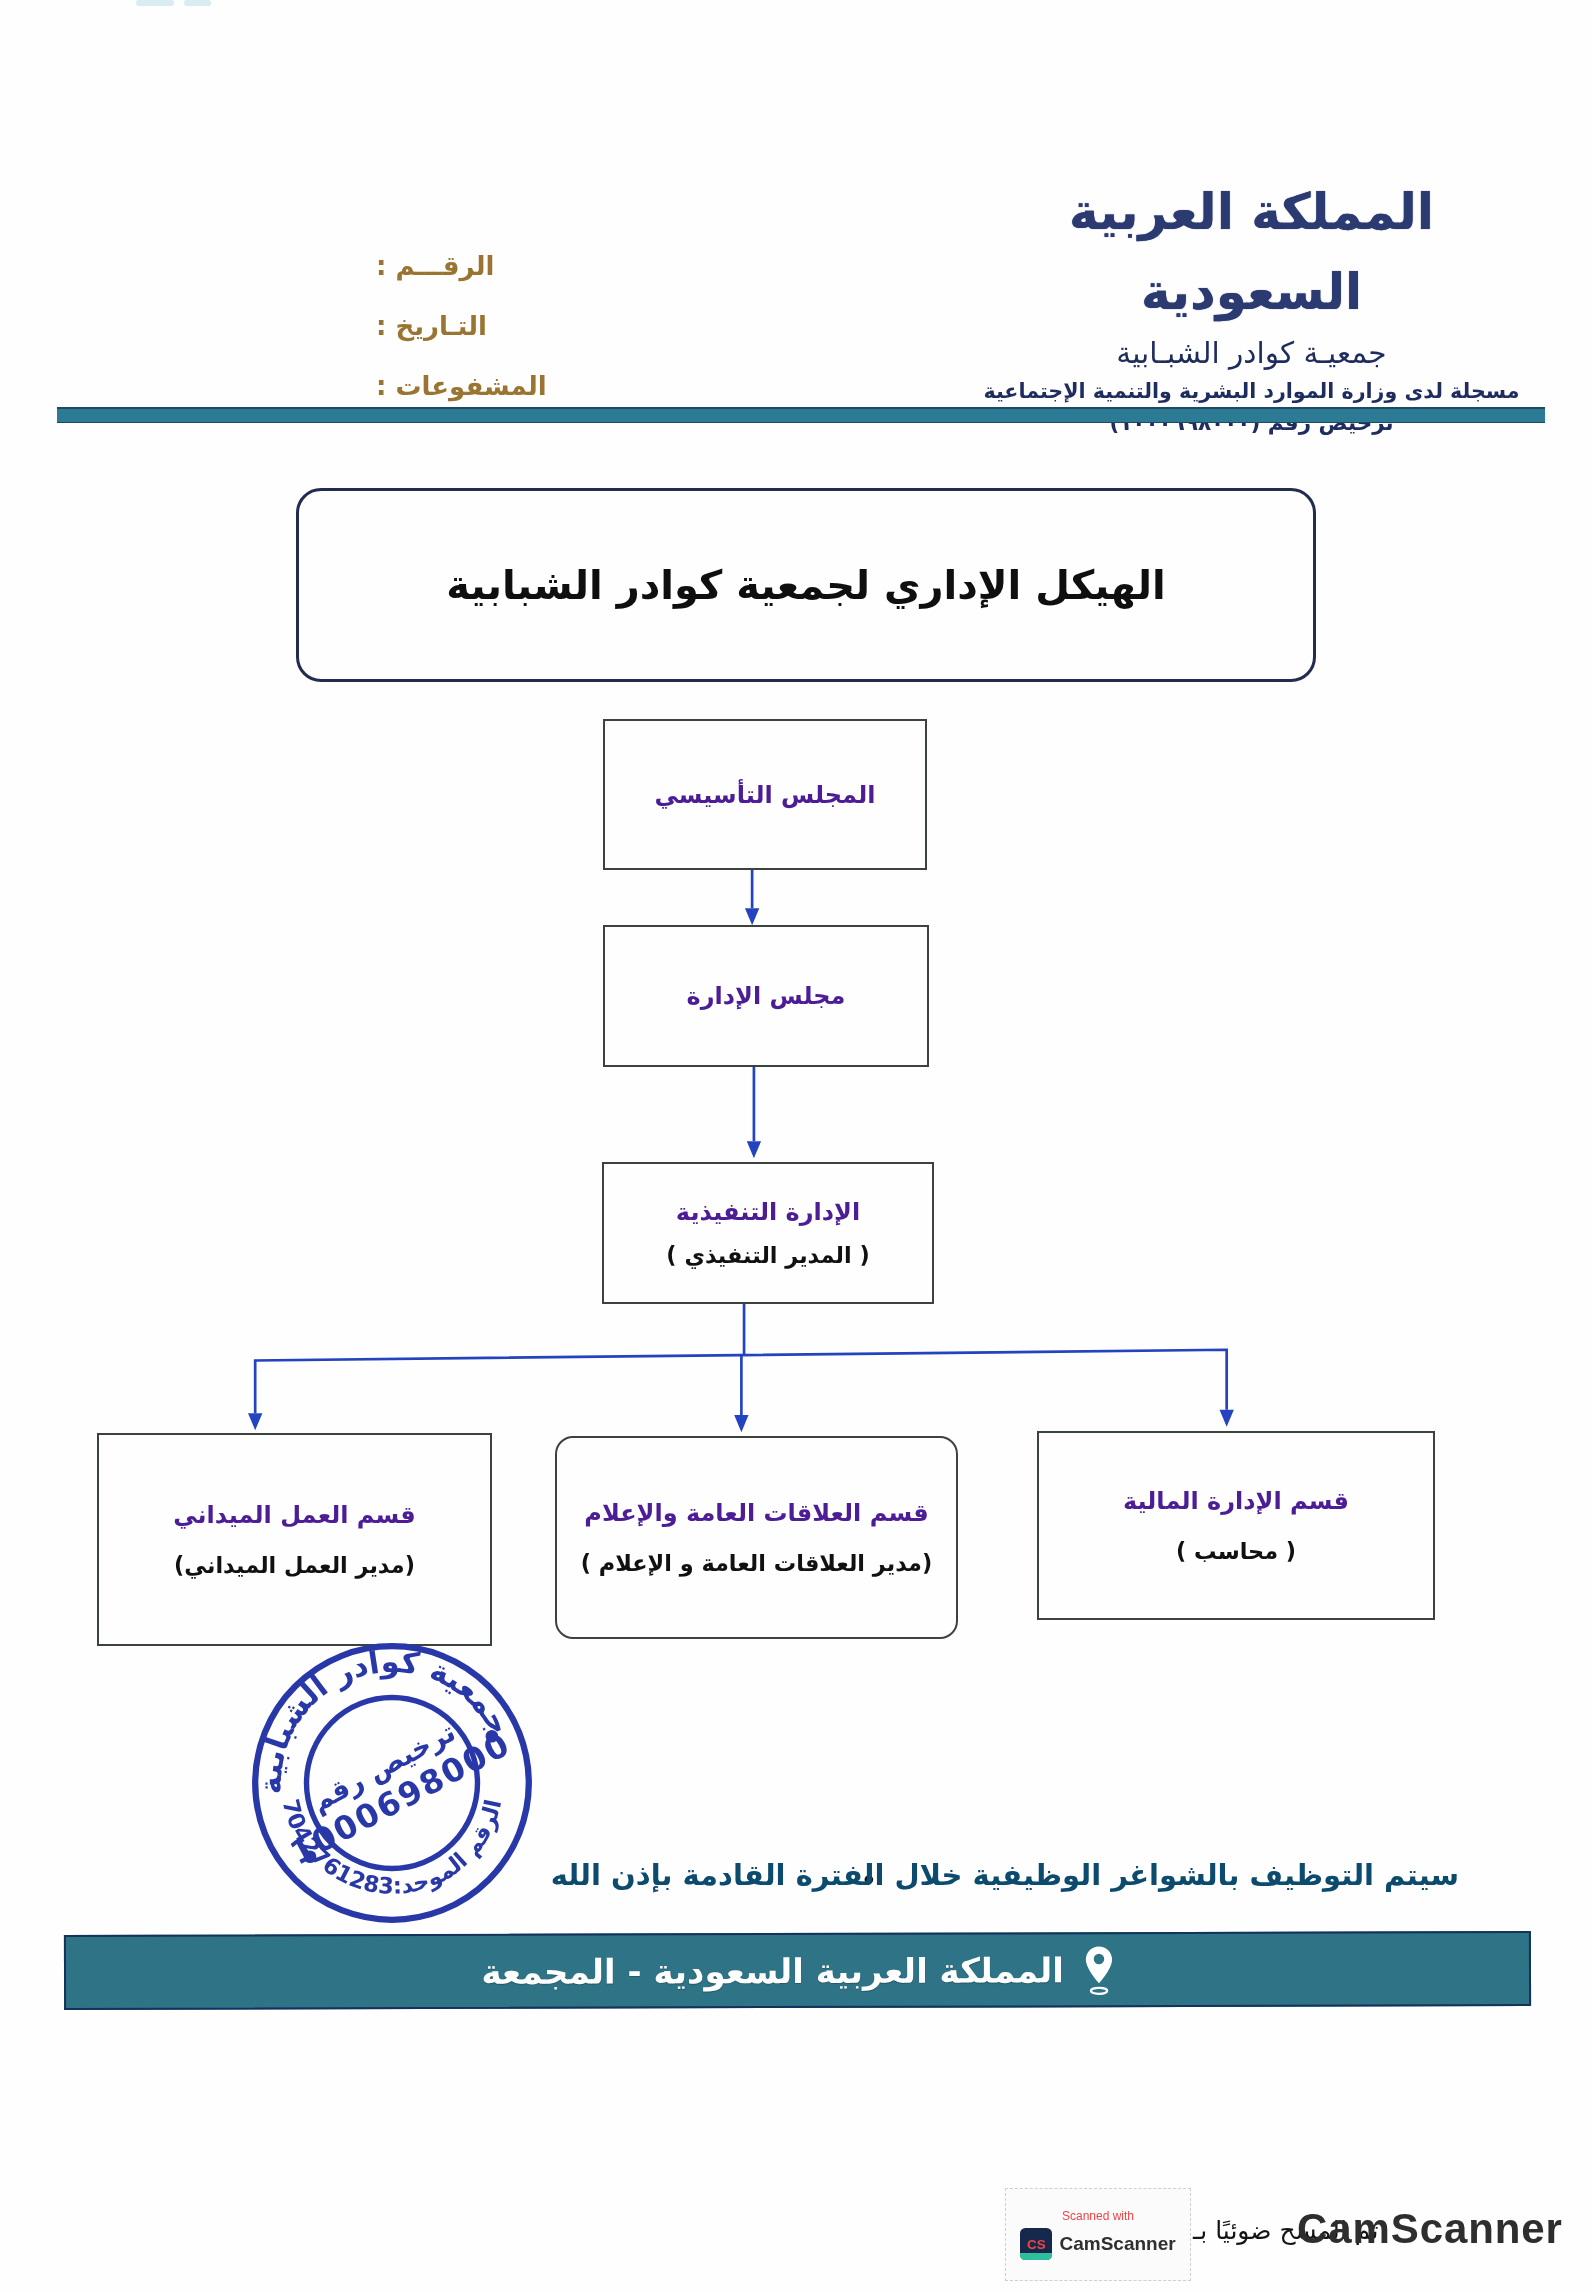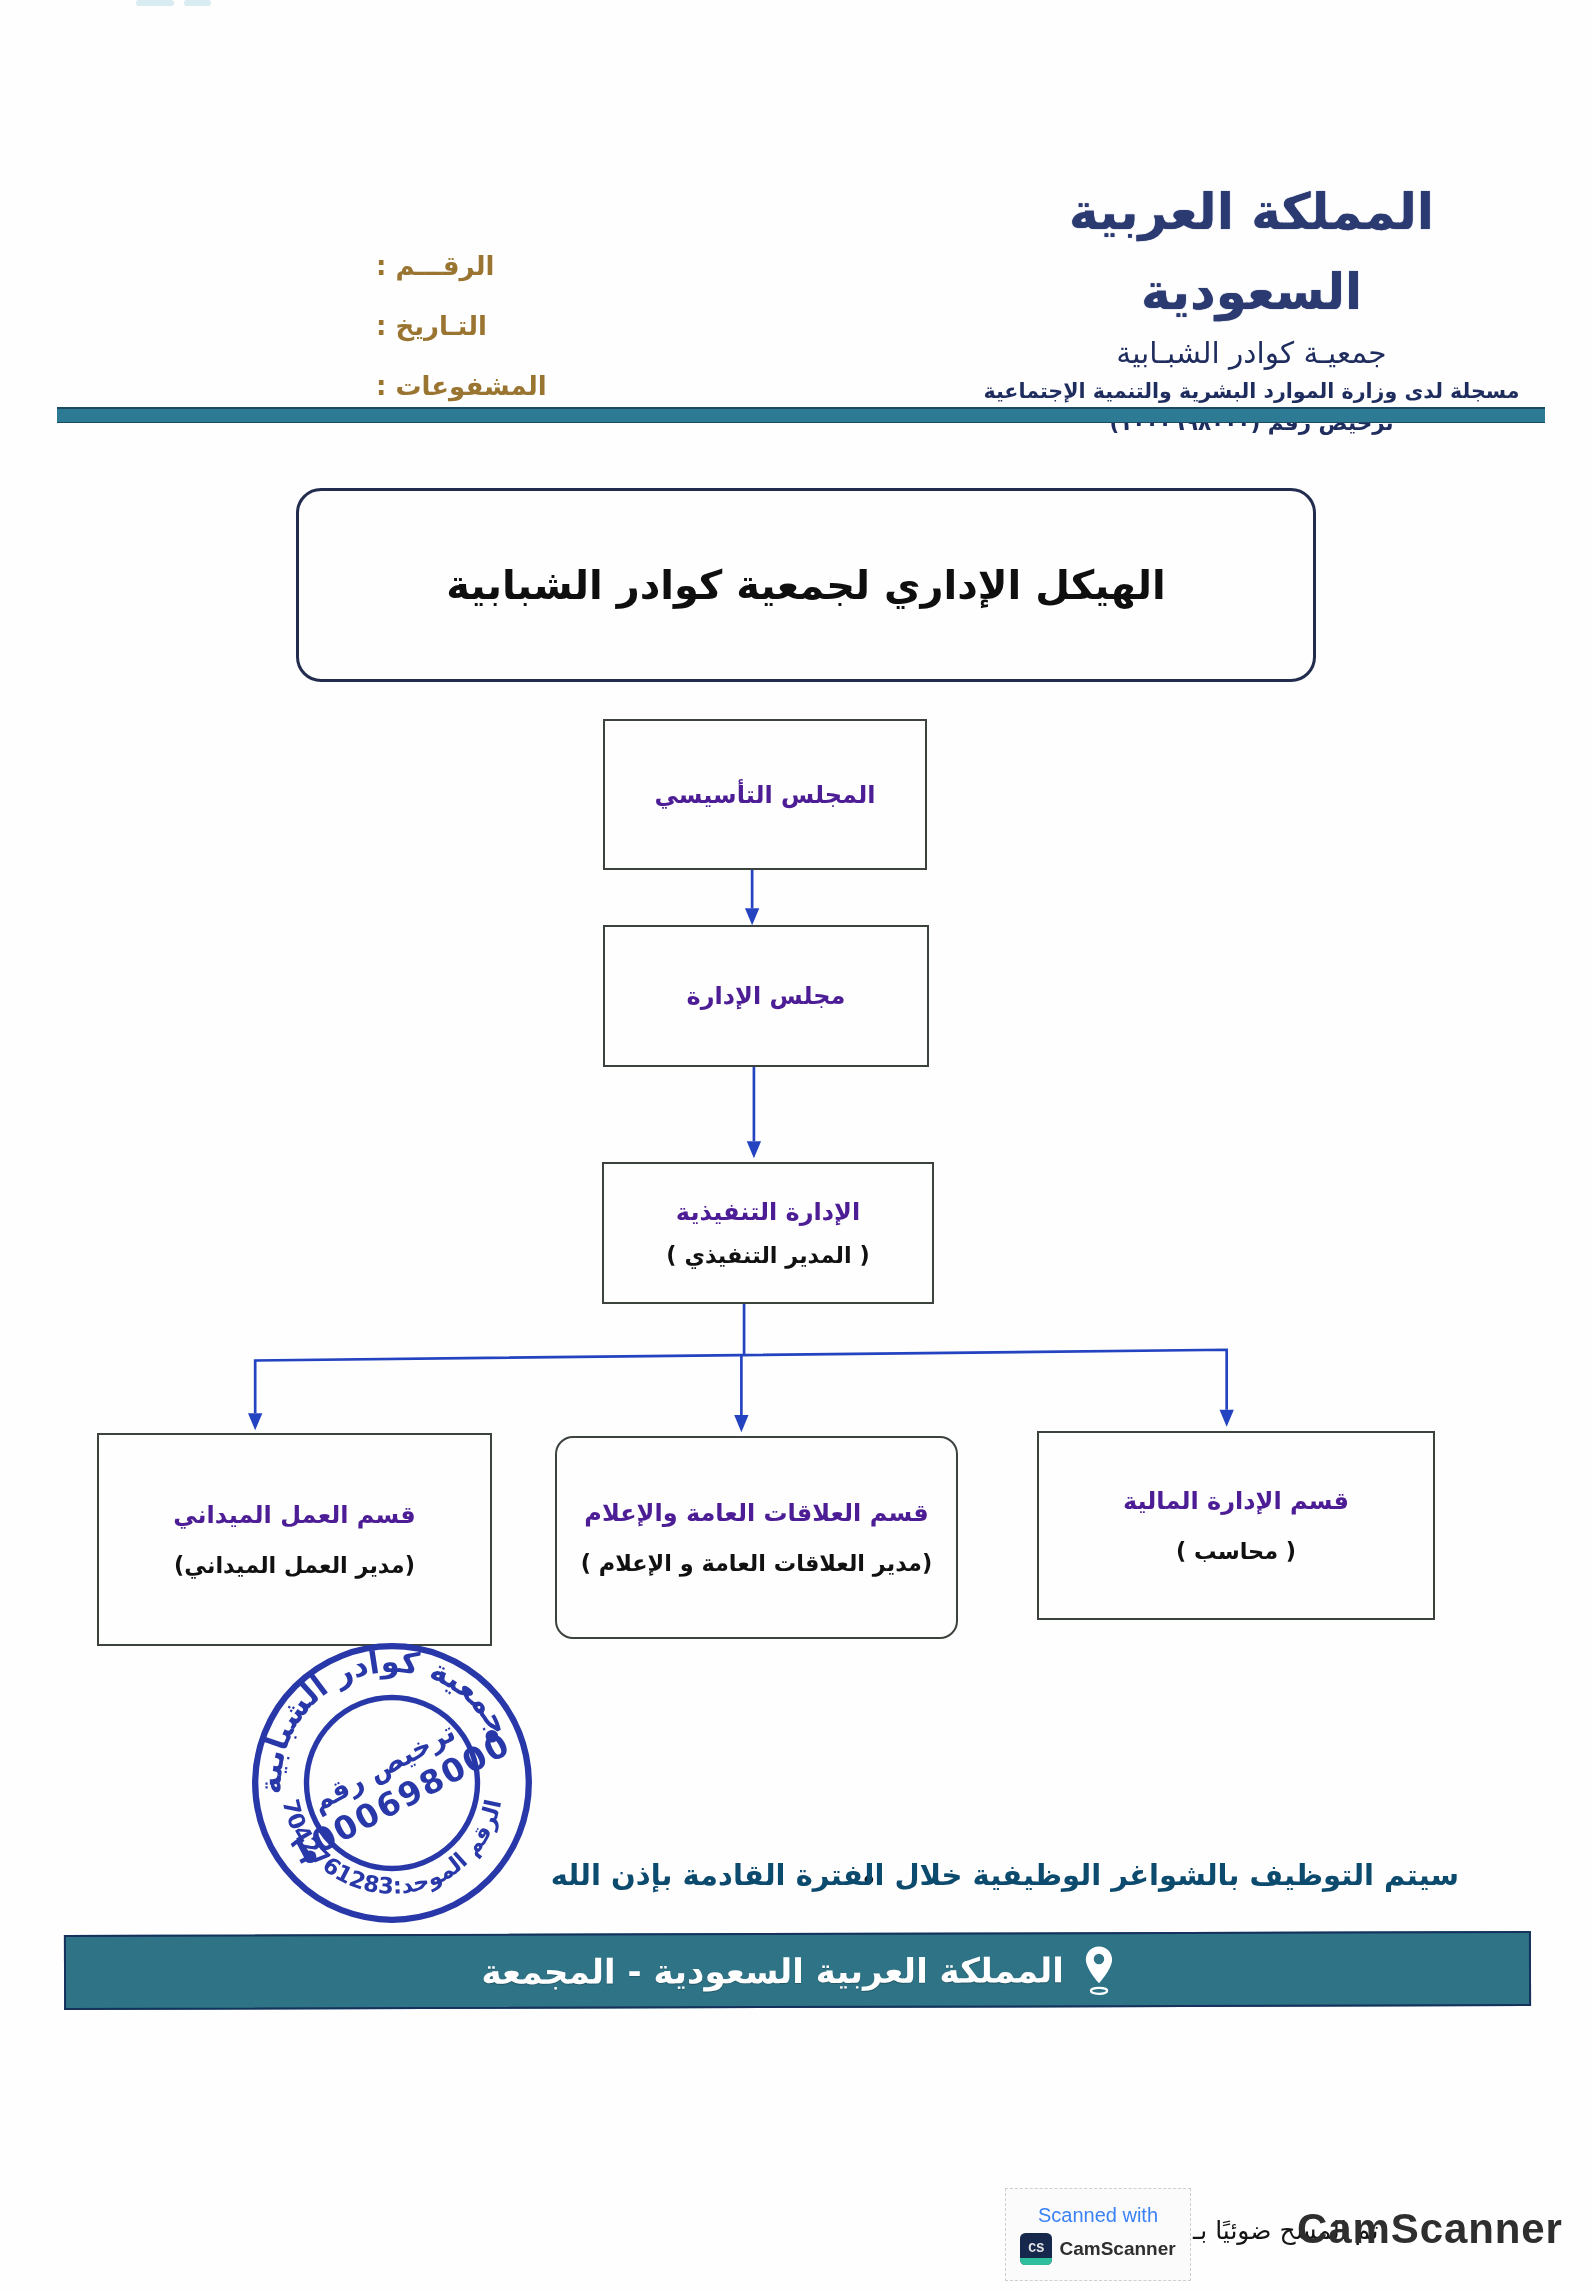--- a/index.html
+++ b/index.html
@@ -54,24 +54,24 @@
 
   
   .footer-bar{left:64px;top:1933px;width:1463px;height:71px;background:#2e7386;border:2.7px solid #16325c;
     display:flex;align-items:center;justify-content:center;transform:rotate(-0.15deg);}
   .footer-inner{display:flex;align-items:center;gap:19.7px;}
   .footer-text{color:#ffffff;font-size:34px;font-weight:bold;direction:rtl;white-space:nowrap;text-shadow:0 0.9px 0.9px rgba(0,0,0,.25);}
 
   
   .scan-badge{left:1005px;top:2188px;width:184px;height:91px;border:1.8px dashed #cfcfcf;background:#fbfbfb;
     display:flex;flex-direction:column;align-items:center;justify-content:center;gap:5.4px;}
-  .scan-badge .sw{color:#3b82f6;font-size:20px;font-family:"Liberation Sans",sans-serif;}
+  .scan-badge .sw{color:#ef4444;font-size:12px;font-family:"Liberation Sans",sans-serif;}
   .badge-row{display:flex;align-items:center;gap:7.2px;}
   .cs-logo{width:32px;height:32px;border-radius:5.4px;background:#16294d;position:relative;display:flex;align-items:center;justify-content:center;}
-  .cs-logo span{color:#e5e5e5;font-weight:bold;font-size:13.4px;font-family:Liberation Mono, monospace;z-index:2;}
+  .cs-logo span{color:#ef4444;font-weight:bold;font-size:13.4px;font-family:Liberation Sans, sans-serif;z-index:2;}
   .cs-logo::after{content:"";position:absolute;left:0;right:0;bottom:0;height:7.2px;background:#2fbf9c;border-radius:0 0 5.4px 5.4px;}
   .badge-brand{color:#2f2f2f;font-size:19px;font-weight:bold;font-family:"Liberation Sans",sans-serif;}
   .scan-arabic{left:1193px;top:2216px;font-size:25px;color:#141414;direction:rtl;}
   .scan-brand-large{left:1297px;top:2205px;font-size:42px;font-weight:bold;color:#2e2e2e;font-family:"Liberation Sans",sans-serif;letter-spacing:0.9px;}
 </style>
 </head>
 <body>
 
 <div id="canvas">
 

